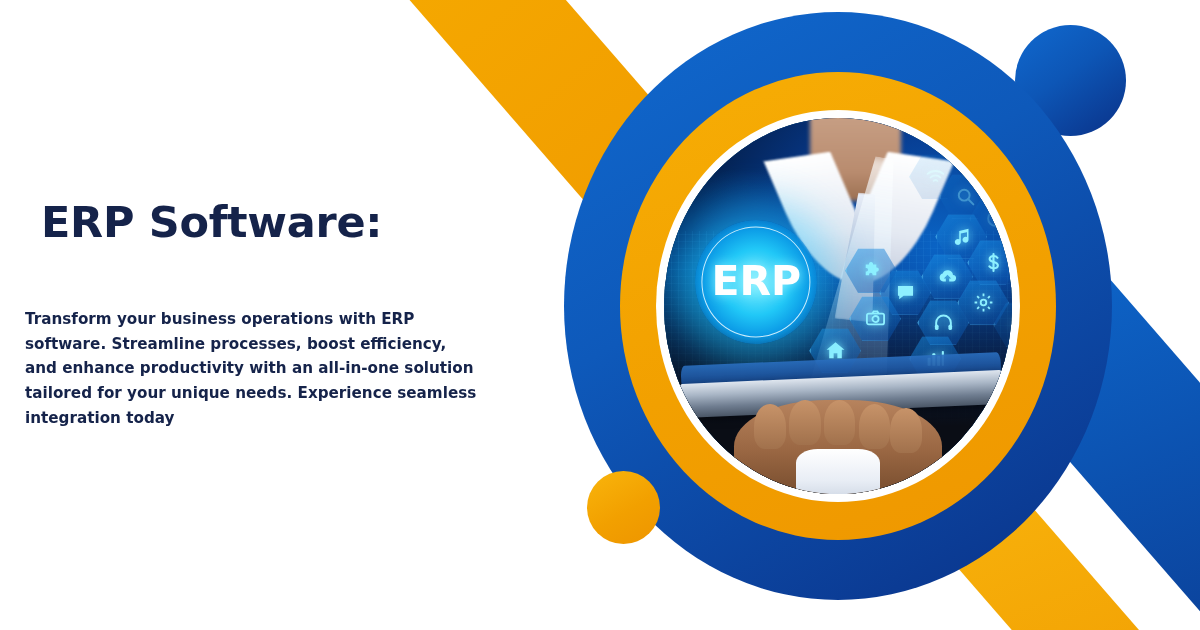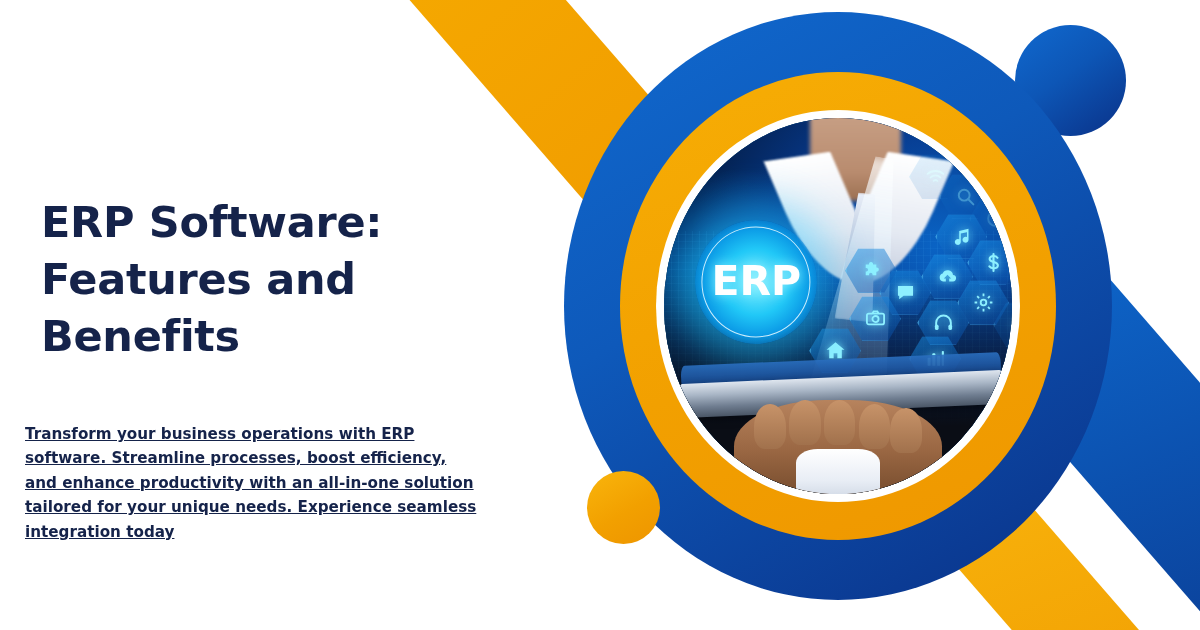--- a/index.html
+++ b/index.html
@@ -223,21 +223,20 @@
   .headline .l2{display:block;}
   .body{
     margin:0;
     padding-top:40px;
     color:#15234a;
     font-family:"DejaVu Sans", sans-serif;
     font-weight:bold;
     font-size:15.2px;
     line-height:1.62;
     width:455px;
-    text-decoration:underline;
   }
 </style>
 </head>
 <body>
 
 <div id="canvas">
 
   <div class="stripe stripe-orange-top"></div>
   <div class="stripe stripe-blue-bottom"></div>
   <div class="stripe stripe-orange-bottom"></div>
@@ -377,18 +376,17 @@
       <div class="finger f5"></div>
       <div class="cuff"></div>
     </div>
   </div>
 
   <div class="dot-orange"></div>
 
   <div class="copy">
     <h1 class="headline">
       <span>ERP Software:</span>
-      <span class="l2">Features and Benefits</span>
     </h1>
     <p class="body">Transform your business operations with ERP software. Streamline processes, boost efficiency, and enhance productivity with an all-in-one solution tailored for your unique needs. Experience seamless integration today</p>
   </div>
 
 </div>
 
 </body></html>

